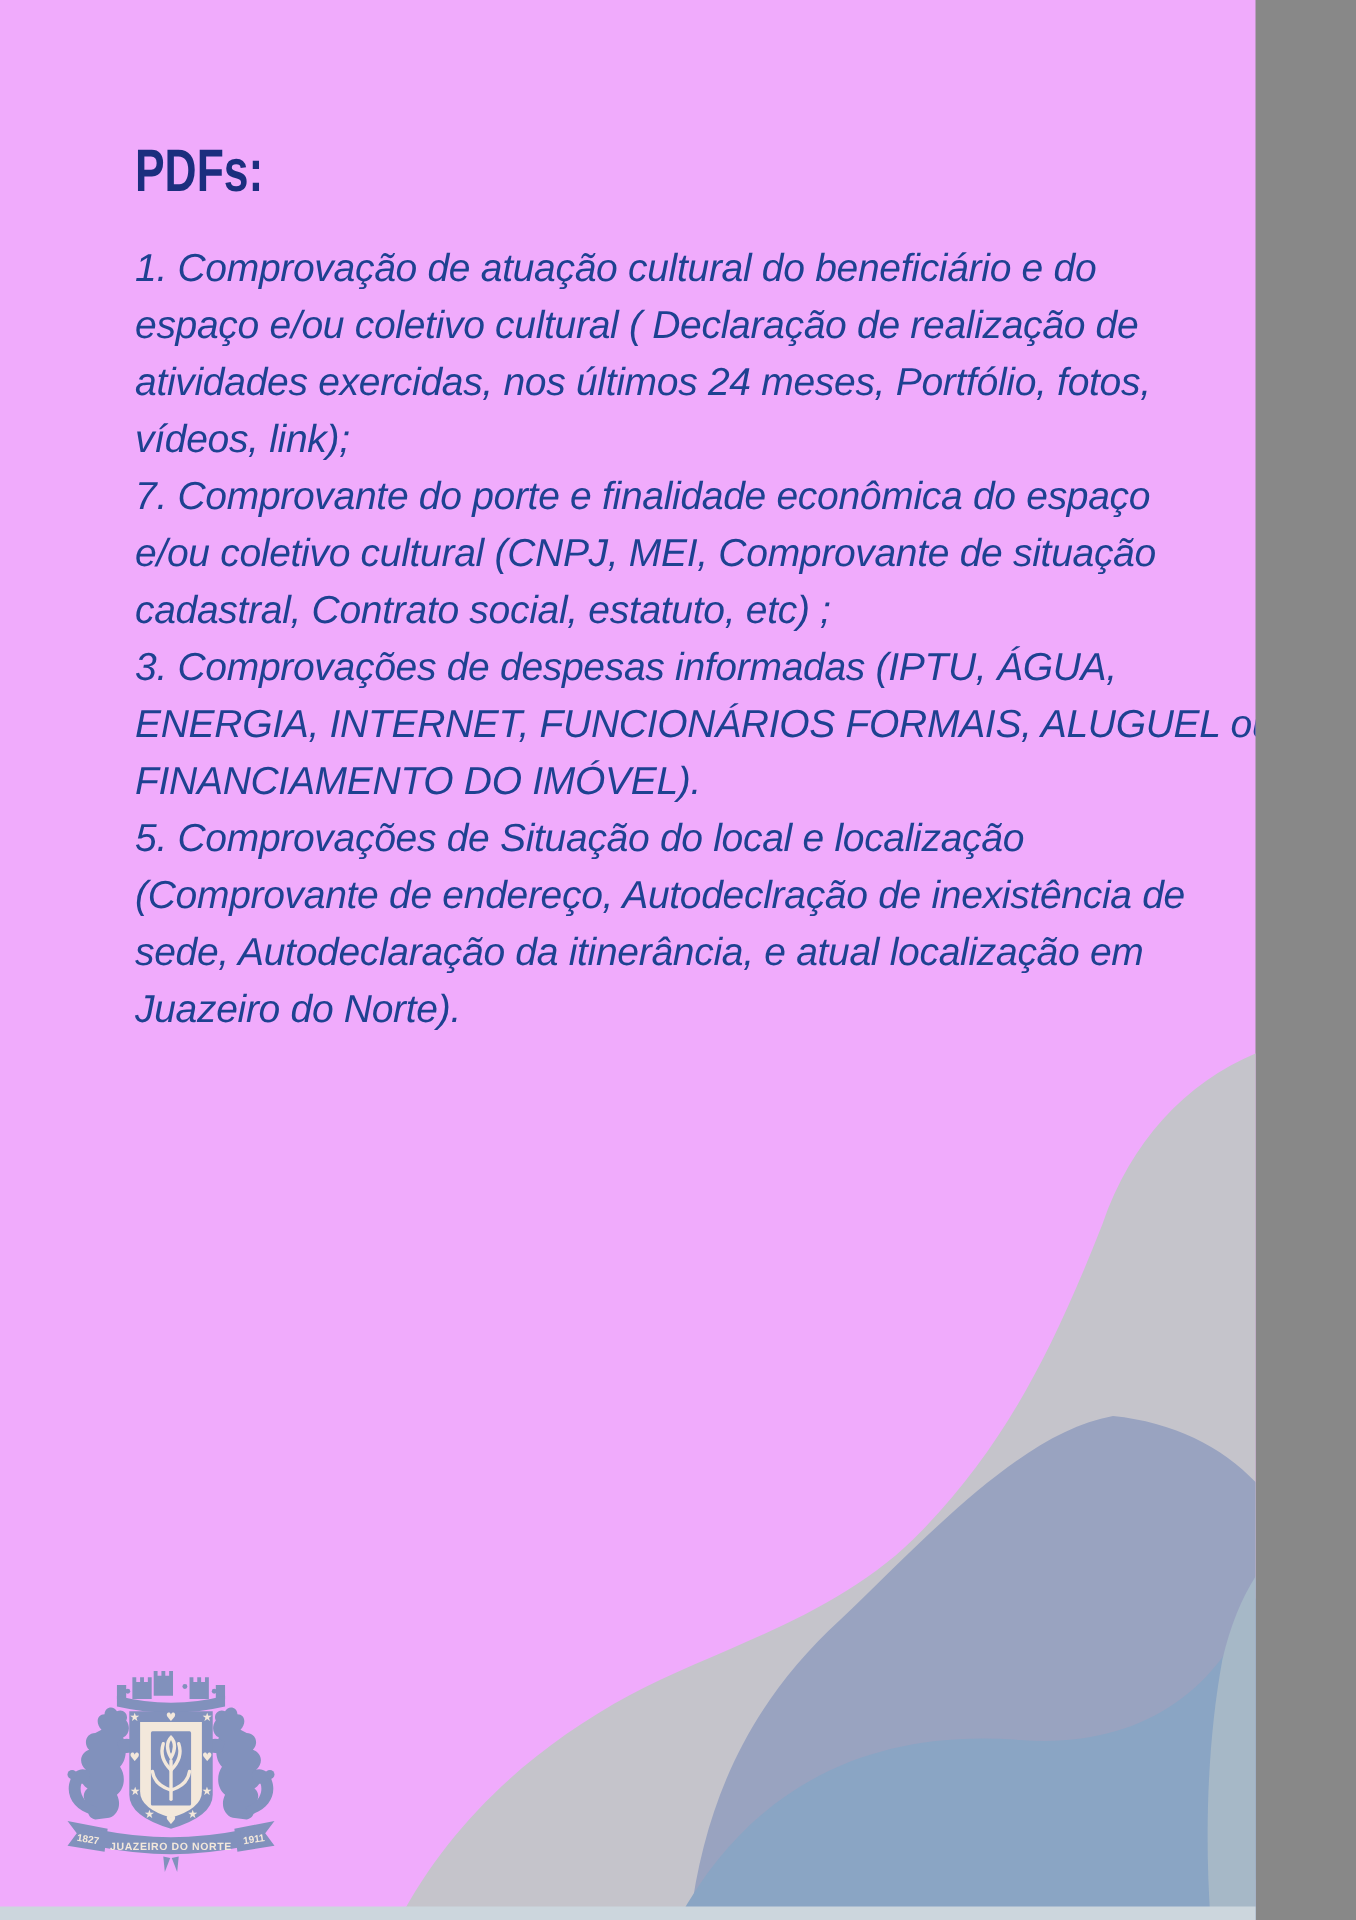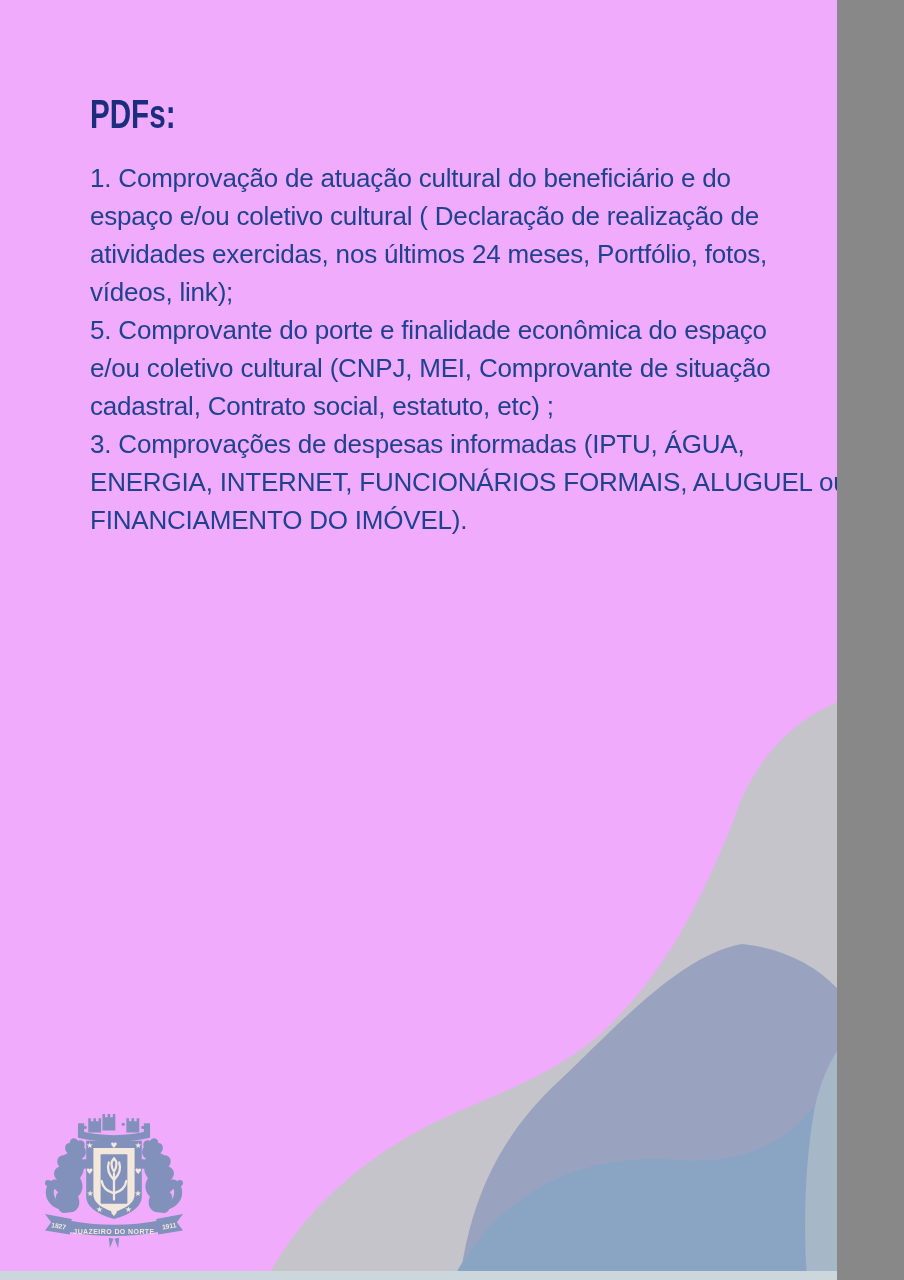--- a/index.html
+++ b/index.html
@@ -15,21 +15,21 @@
   .page-title{
     margin:0 0 18px 0;
     font-size:40px;
     font-weight:700;
     letter-spacing:0px;
     color:#1b2e7e;
     transform:scaleX(.74);
     transform-origin:left top;
     display:inline-block;
   }
-  .body-text{margin-top:4px;}
+  .body-text{margin-top:4px;font-style:italic;}
   .body-text p{
     margin:0;
     white-space:pre-line;
     font-size:26px;
     line-height:38px;
     letter-spacing:-0.2px;
     color:#1e4191;
   }
   .crest{position:absolute;left:36px;top:1112px;width:156px;height:138px;display:block;}
   .bottom-strip{position:absolute;left:0;bottom:0;width:904px;height:9px;background:#ccd6dd;}
@@ -50,26 +50,30 @@
     <path fill="#a6b8c7" d="M904,1002 C858,1013 828,1050 815,1106 C805,1160 803,1222 807,1280 L904,1280 Z"></path>
   </svg>
 
   <div class="content">
     <h1 class="page-title">PDFs:</h1>
     <div class="body-text">
       <p>1. Comprovação de atuação cultural do beneficiário e do
 espaço e/ou coletivo cultural ( Declaração de realização de
 atividades exercidas, nos últimos 24 meses, Portfólio, fotos,
 vídeos, link);</p>
-      <p>5. Comprovante do porte e finalidade econômica do espaço
+      <p>7. Comprovante do porte e finalidade econômica do espaço
 e/ou coletivo cultural (CNPJ, MEI, Comprovante de situação
 cadastral, Contrato social, estatuto, etc) ;</p>
       <p>3. Comprovações de despesas informadas (IPTU, ÁGUA,
 ENERGIA, INTERNET, FUNCIONÁRIOS FORMAIS, ALUGUEL ou
 FINANCIAMENTO DO IMÓVEL).</p>
+      <p>5. Comprovações de Situação do local e localização
+(Comprovante de endereço, Autodeclração de inexistência de
+sede, Autodeclaração da itinerância, e atual localização em
+Juazeiro do Norte).</p>
     </div>
   </div>
 
   <svg class="crest" viewBox="0 0 150 134" aria-hidden="true">
     <g fill="#8191bc">
 
       <g>
         <path d="M30,40 C26,36 27,30 32,30 C32,25 38,24 40,28 C44,26 48,30 46,34 C49,38 48,43 44,45
                  C47,52 46,60 42,64 C46,70 45,78 40,82 C43,88 41,95 35,97 L26,98
                  C21,97 20,92 23,89 C18,87 17,81 21,78 C16,75 16,69 20,66 C15,62 16,55 22,53

